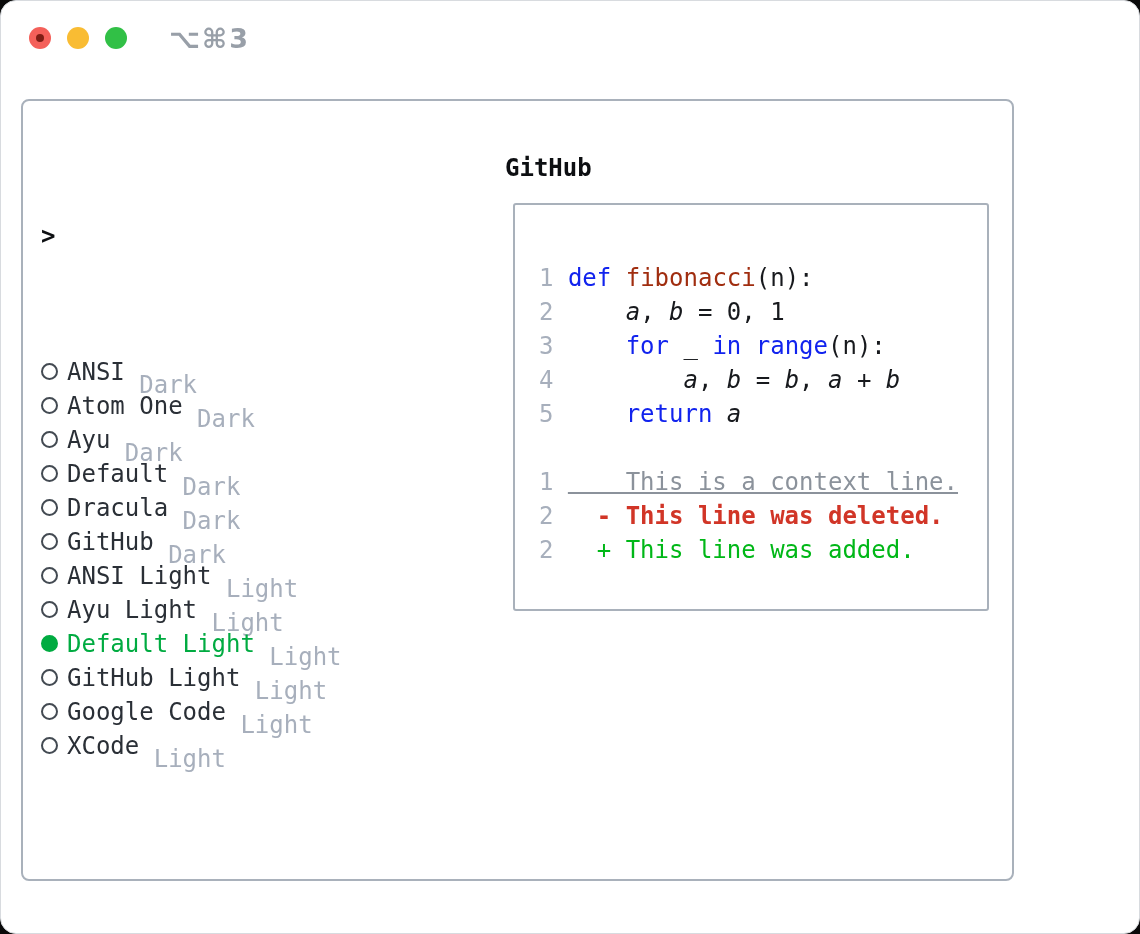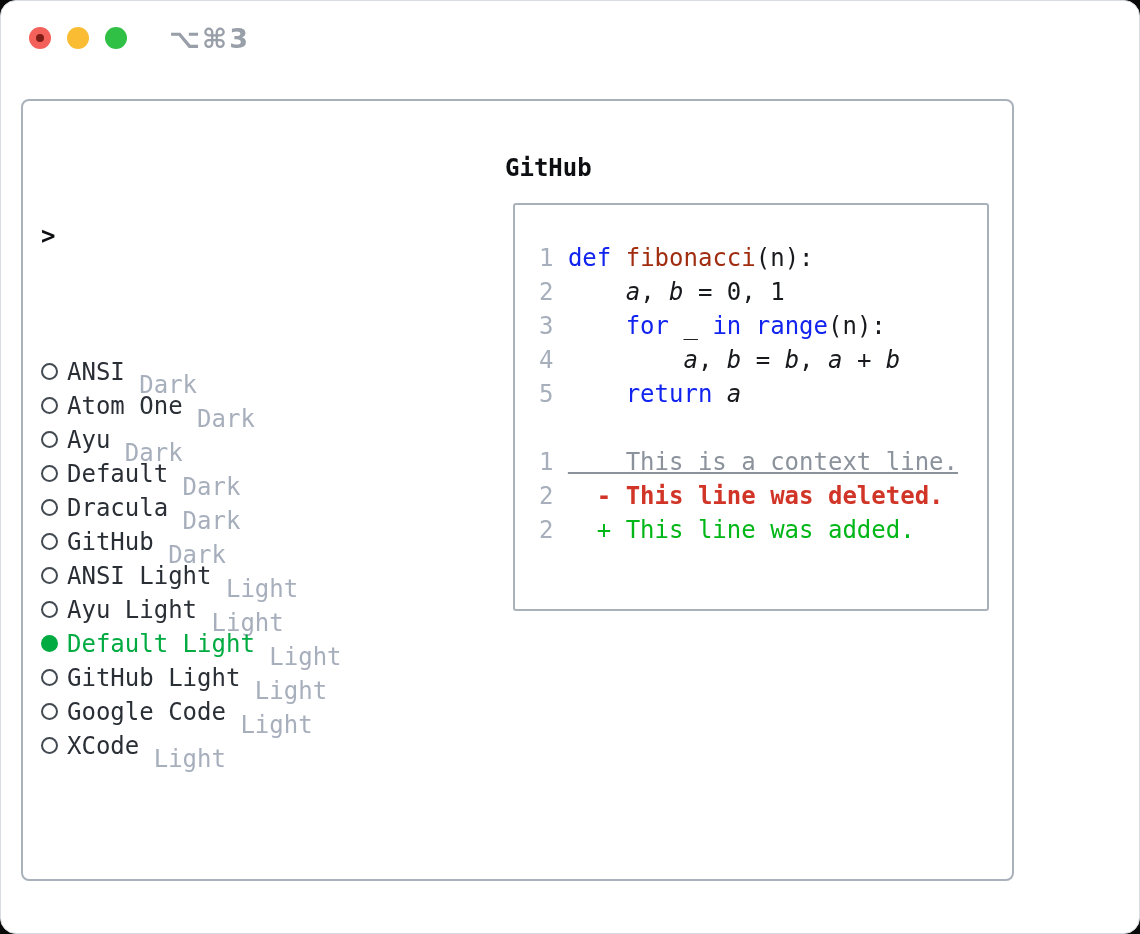--- a/index.html
+++ b/index.html
@@ -29,21 +29,21 @@
   .prompt{font-weight:700;color:#0d0f12;}
   .hdr{font-weight:700;color:#0d0f12;}
   .label{color:#2a2f36;}
   .label.sel{color:var(--green);}
   .tag{color:var(--muted);margin-left:1ch;margin-top:26px;}
   
   .preview-title{position:absolute;left:482px;top:50px;height:34px;line-height:34px;
     font-size:24px;font-weight:700;color:#0d0f12;}
   .preview-box{position:absolute;left:490px;top:102px;width:476px;height:408px;box-sizing:border-box;
     border:2px solid #a9b1bb;border-radius:3px;background:#fff;overflow:hidden;
-    padding:36px 0 0 24px;font-size:24px;line-height:34px;white-space:pre;}
+    padding:56px 0 0 24px;font-size:24px;line-height:34px;white-space:pre;}
   .cl{height:34px;white-space:pre;}
   .num{display:inline-block;width:1ch;margin-right:1ch;color:var(--muted);}
   .kw{color:var(--blue);}
   .fn{color:var(--fnred);}
   .pl{color:#17191d;}
   .vr{color:#17191d;font-style:italic;}
   .ctx{color:var(--ctx);text-decoration:underline;}
   .del{color:var(--red);font-weight:bold;}
   .add{color:var(--addgreen);text-align:right;}
   :root{--green:#00ab41;--addgreen:#00b717;--red:#d13527;--blue:#1123ee;

